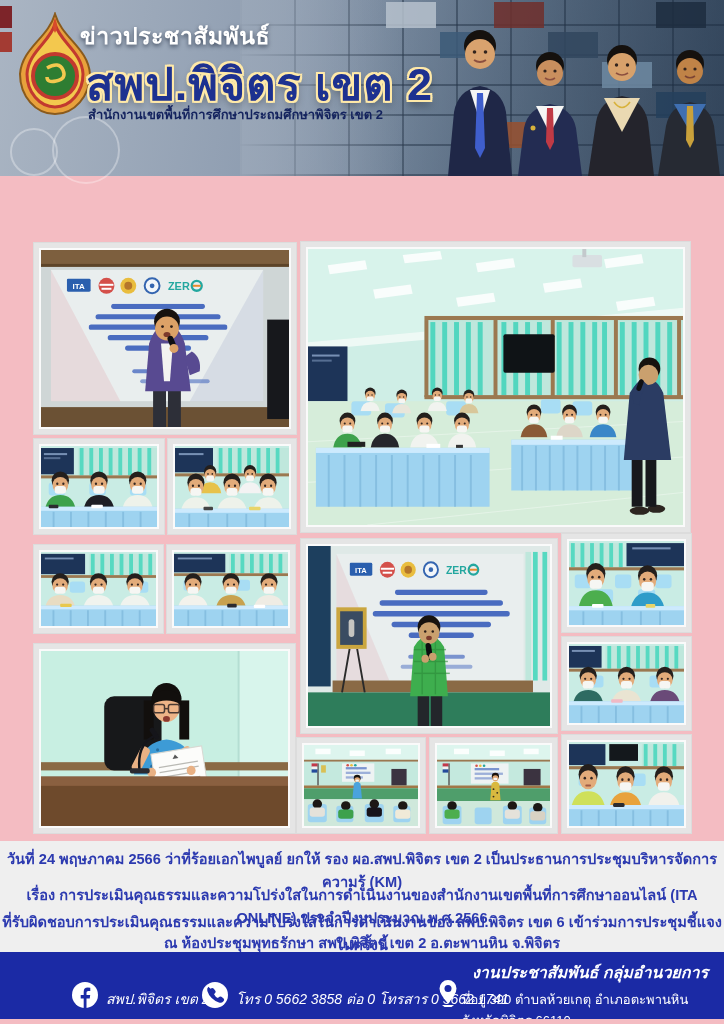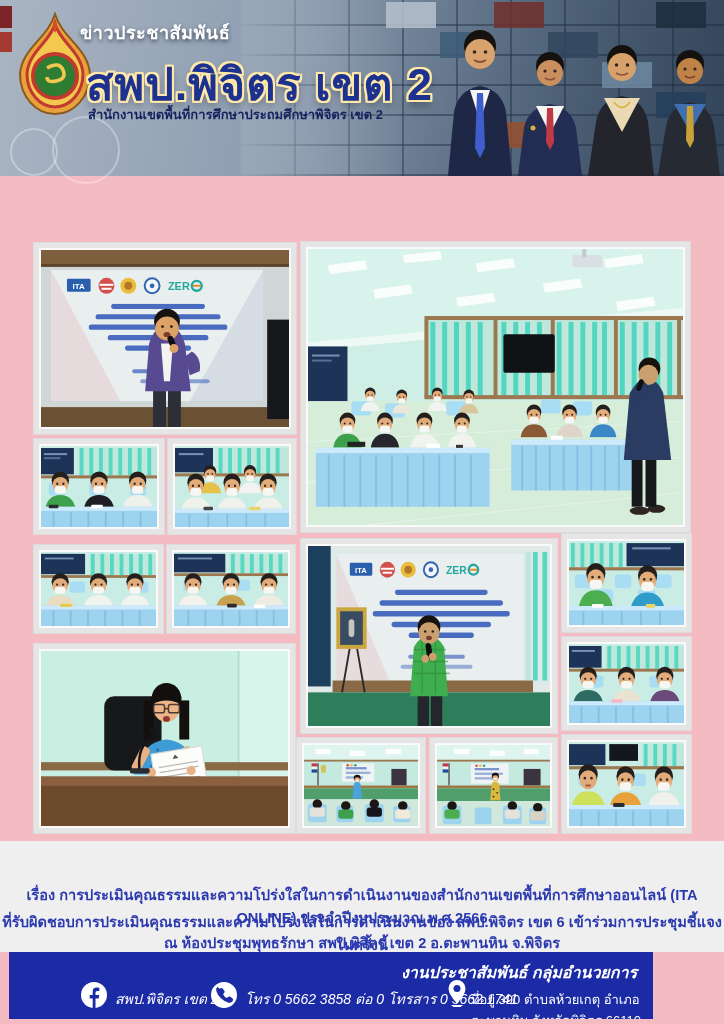--- a/index.html
+++ b/index.html
@@ -2,21 +2,21 @@
 <html><head>
 <meta charset="utf-8">
 <style>
   html,body{margin:0;padding:0;background:#777;}
   .page{position:relative;width:724px;height:1024px;overflow:hidden;background:#f4bcc2;
         font-family:"Liberation Sans","DejaVu Sans",sans-serif;}
   .abs{position:absolute;}
   .ph{position:absolute;background:#e5e5e5;padding:6px;box-sizing:border-box;box-shadow:0 0 0 1px #dcdcdc inset;}
   .pin{width:100%;height:100%;border:2px solid #fafafa;box-sizing:border-box;overflow:hidden;position:relative;background:#cfe9e2;}
   .pin svg{display:block;width:100%;height:100%;}
-  .hkicker{font-size:18px;font-weight:700;color:#fff;text-shadow:0 2px 4px rgba(8,18,38,.6);letter-spacing:.5px;}
+  .hkicker{font-size:23px;font-weight:700;color:#fff;text-shadow:0 2px 4px rgba(8,18,38,.6);letter-spacing:.5px;}
   .horg{font-size:45px;font-weight:800;color:#1d3190;letter-spacing:1px;
         text-shadow:-2px 0 0 #ffe9a8,2px 0 0 #ffe9a8,0 -2px 0 #ffe9a8,0 2px 0 #ffe9a8,
         -2px -2px 0 #ffe9a8,2px 2px 0 #ffe9a8,-2px 2px 0 #ffe9a8,2px -2px 0 #ffe9a8,0 5px 9px rgba(0,0,0,.35);}
   .hsubth{font-size:13px;font-weight:700;color:#14235e;}
   .hsuben{font-size:11px;font-weight:700;color:#14235e;letter-spacing:.4px;}
   .bandtxt{font-size:19px;color:#ffffff;}
   .artline{position:absolute;left:0;width:724px;text-align:center;font-size:14.6px;font-weight:700;color:#2c3ab0;}
   .ftxt{color:#fff;font-size:14px;font-style:italic;}
   .ring{position:absolute;border-radius:50%;border:2px solid rgba(255,255,255,.32);}
   .tile{position:absolute;opacity:.85;}
@@ -802,26 +802,27 @@
               <rect x="84" y="65" width="2" height="15"></rect>
               <rect x="102" y="65" width="2" height="15"></rect>
             </g>
         <rect x="46" y="58" width="12" height="4" rx="1.5" fill="#2b2b30"></rect>
       </svg>
         </div>
     </div>
   </div>
 
   <div class="abs" style="left:0;top:841px;width:724px;height:111px;background:#efefef;">
+    <div class="artline" style="top:6px;">วันที่ 24 พฤษภาคม 2566 ว่าที่ร้อยเอกไพบูลย์  ยกให้ รอง ผอ.สพป.พิจิตร เขต 2  เป็นประธานการประชุมบริหารจัดการความรู้ (KM)</div>
     <div class="artline" style="top:42px;">เรื่อง การประเมินคุณธรรมและความโปร่งใสในการดำเนินงานของสำนักงานเขตพื้นที่การศึกษาออนไลน์ (ITA ONLINE) ประจำปีงบประมาณ พ.ศ.2566</div>
     <div class="artline" style="top:69px;">ที่รับผิดชอบการประเมินคุณธรรมและความโปร่งใสในการดำเนินงานของ สพป.พิจิตร เขต 6 เข้าร่วมการประชุมชี้แจงในครั้งนี้</div>
     <div class="artline" style="top:90px;">ณ ห้องประชุมพุทธรักษา สพป.พิจิตร เขต 2 อ.ตะพานหิน จ.พิจิตร</div>
   </div>
 
-  <div class="abs" style="left:9px;top:952px;width:644px;height:67px;background:#1b2aa5;">
+  <div class="abs" style="left:0;top:952px;width:724px;height:67px;background:#1b2aa5;">
     <div class="abs" style="left:8px;top:5px;width:56px;height:56px;">
       <svg viewBox="0 0 29 29">
           <use href="#q r"></use>
         </svg>
     </div>
     <div class="abs" style="right:16px;top:8px;color:#fff;font-size:16px;font-weight:700;font-style:italic;">งานประชาสัมพันธ์ กลุ่มอำนวยการ</div>
     <div class="abs" style="left:72px;top:30px;width:26px;height:26px;">
       <svg viewBox="0 0 26 26">
           <circle cx="13" cy="13" r="13" fill="#fff"></circle>
         <path d="M14.5 26 v-9.5 h3.2 l.5-3.6 h-3.7 v-2.3 q0-1.6 1.7-1.6 h2.1 V5.8 q-1.1-.2-2.6-.2 q-4 0-4 4.1 v3.2 h-3 v3.6 h3 V26 z" fill="#1b2aa5"></path>

